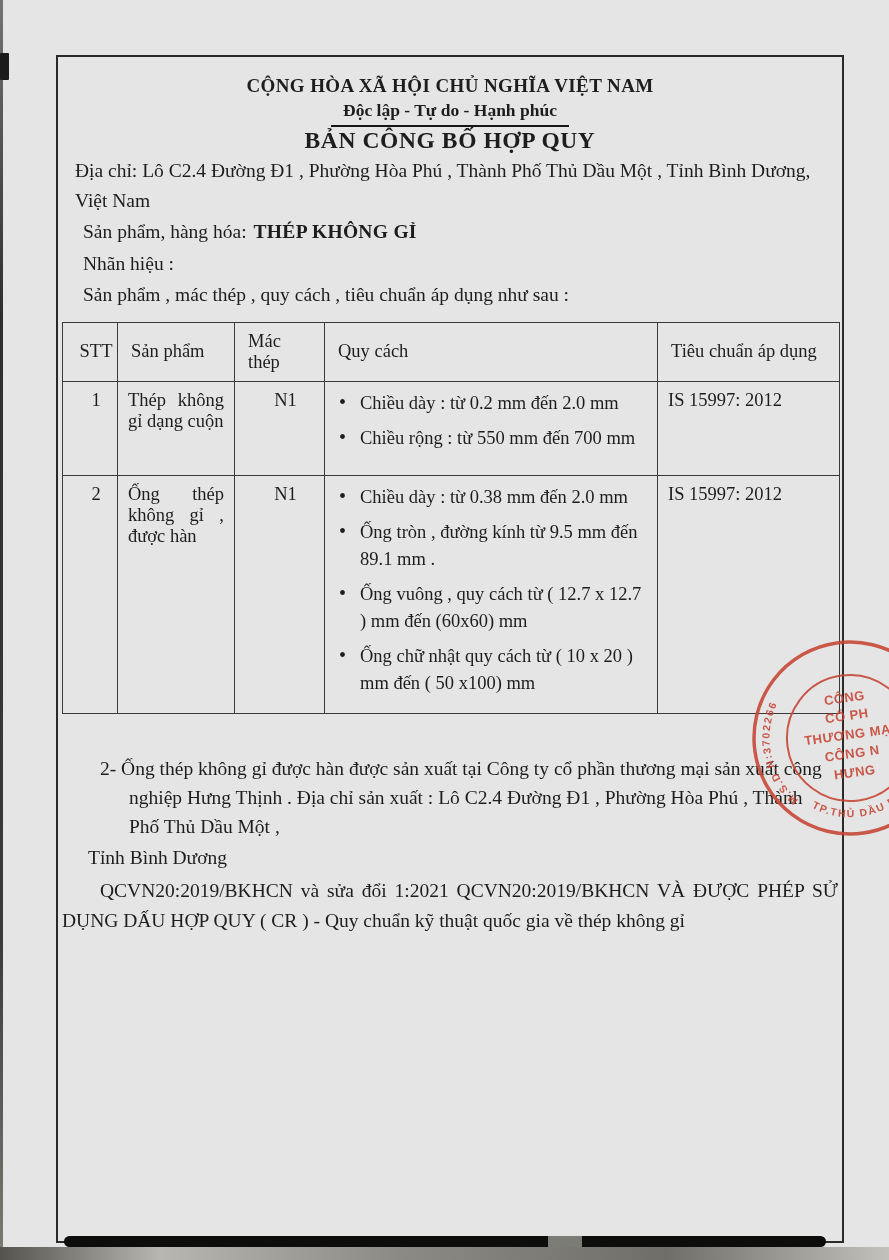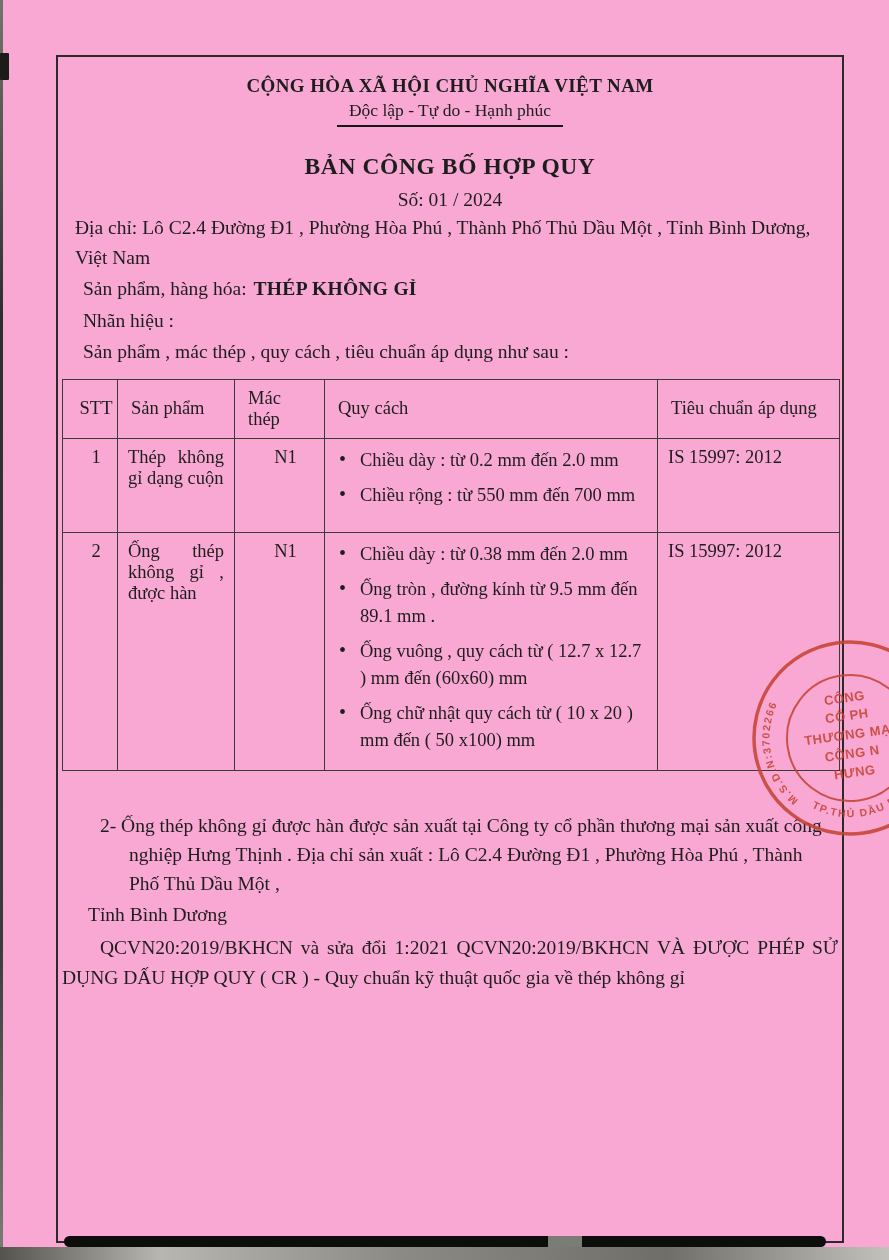--- a/index.html
+++ b/index.html
@@ -1,35 +1,35 @@
 <!DOCTYPE html>
 <html><head>
 <meta charset="utf-8">
 <style>
   * { margin:0; padding:0; box-sizing:border-box; }
   html,body { background:#ffffff; }
   body { font-family:"Liberation Serif", serif; }
 
   .page {
     position:relative; width:889px; height:1260px;
-    background:#f9a8d4; overflow:hidden; color:#1d1d1d;
+    background:#e5e5e5; overflow:hidden; color:#1d1d1d;
   }
 
   .frame {
     position:absolute; left:56px; top:55px; width:788px; height:1188px;
     border:2px solid #2a2a28;
   }
 
   .content { position:absolute; left:56px; top:55px; width:788px; }
 
   .nat-title { margin-top:20px; text-align:center; font-weight:bold; font-size:19px; letter-spacing:0.4px; }
   .motto-wrap { text-align:center; margin-top:3px; }
-  .motto { display:inline-block; font-weight:normal; font-size:17.5px; padding:0 12px 4px 12px; border-bottom:2.2px solid #161616; }
+  .motto { display:inline-block; font-weight:bold; font-size:17.5px; padding:0 12px 4px 12px; border-bottom:2.2px solid #161616; }
 
-  .doc-title { margin-top:26px; text-align:center; font-weight:bold; font-size:23.5px; letter-spacing:0.6px; }
+  .doc-title { text-align:center; font-weight:bold; font-size:23.5px; letter-spacing:0.6px; }
   .doc-number { margin-top:9px; text-align:center; font-size:19.5px; }
 
   .para { margin:2px 26px 0 19px; font-size:19.5px; line-height:29.5px; }
   .para.indent { margin-left:27px; }
   .product-value { font-weight:bold; margin-left:7px; letter-spacing:0.3px;text-align:center; }
 
   table.spec { border-collapse:collapse; margin:12px 0 0 6px; width:777px; font-size:18.5px; table-layout:fixed; }
   .spec th, .spec td { border:1.6px solid #3a3a38; padding:8px 10px; vertical-align:top; font-weight:normal; text-align:left; background:transparent; }
   .spec th { height:43px; vertical-align:middle; padding-left:13px; }
   .spec th.c, .spec td.c { text-align:center; padding-left:16px; padding-right:4px; }
@@ -69,21 +69,20 @@
   <div class="frame"></div>
 
   <div class="content">
 
     <div class="nat-title">CỘNG HÒA XÃ HỘI CHỦ NGHĨA VIỆT NAM</div>
     <div class="motto-wrap">
       <span class="motto">Độc lập - Tự do - Hạnh phúc</span>
     </div>
 
     <div class="doc-title">BẢN CÔNG BỐ HỢP QUY</div>
-    <div class="doc-number">Số: 01 / 2024</div>
 
     <p class="para">Địa chỉ: Lô C2.4 Đường Đ1 , Phường Hòa Phú , Thành Phố Thủ Dầu Một , Tỉnh Bình Dương, Việt Nam</p>
 
     <p class="para indent"><span>Sản phẩm, hàng hóa:</span><span class="product-value">THÉP KHÔNG GỈ</span></p>
     <p class="para indent">Nhãn hiệu :</p>
     <p class="para indent">Sản phẩm , mác thép , quy cách , tiêu chuẩn áp dụng như sau :</p>
 
     <table class="spec">
       <colgroup>
         <col style="width:55px">

